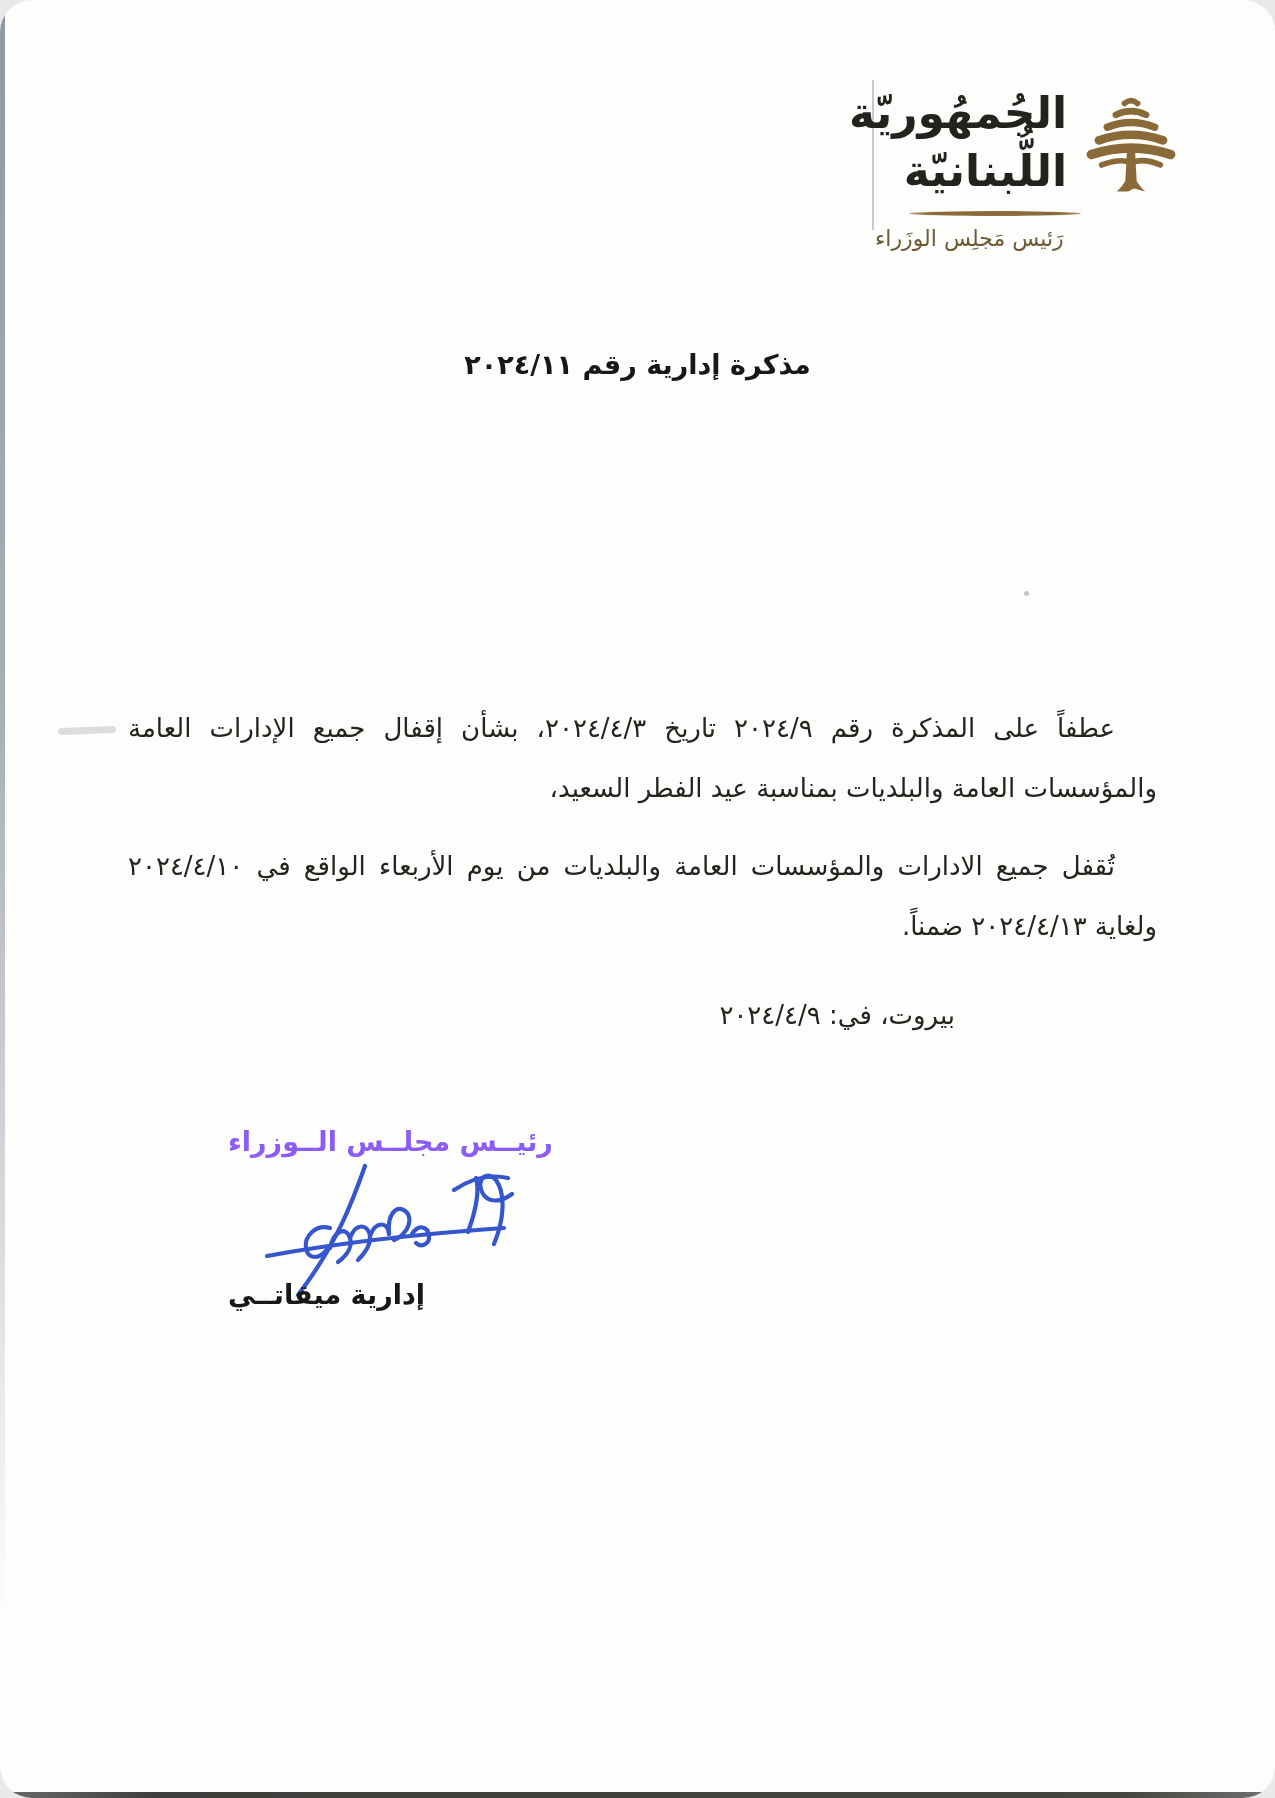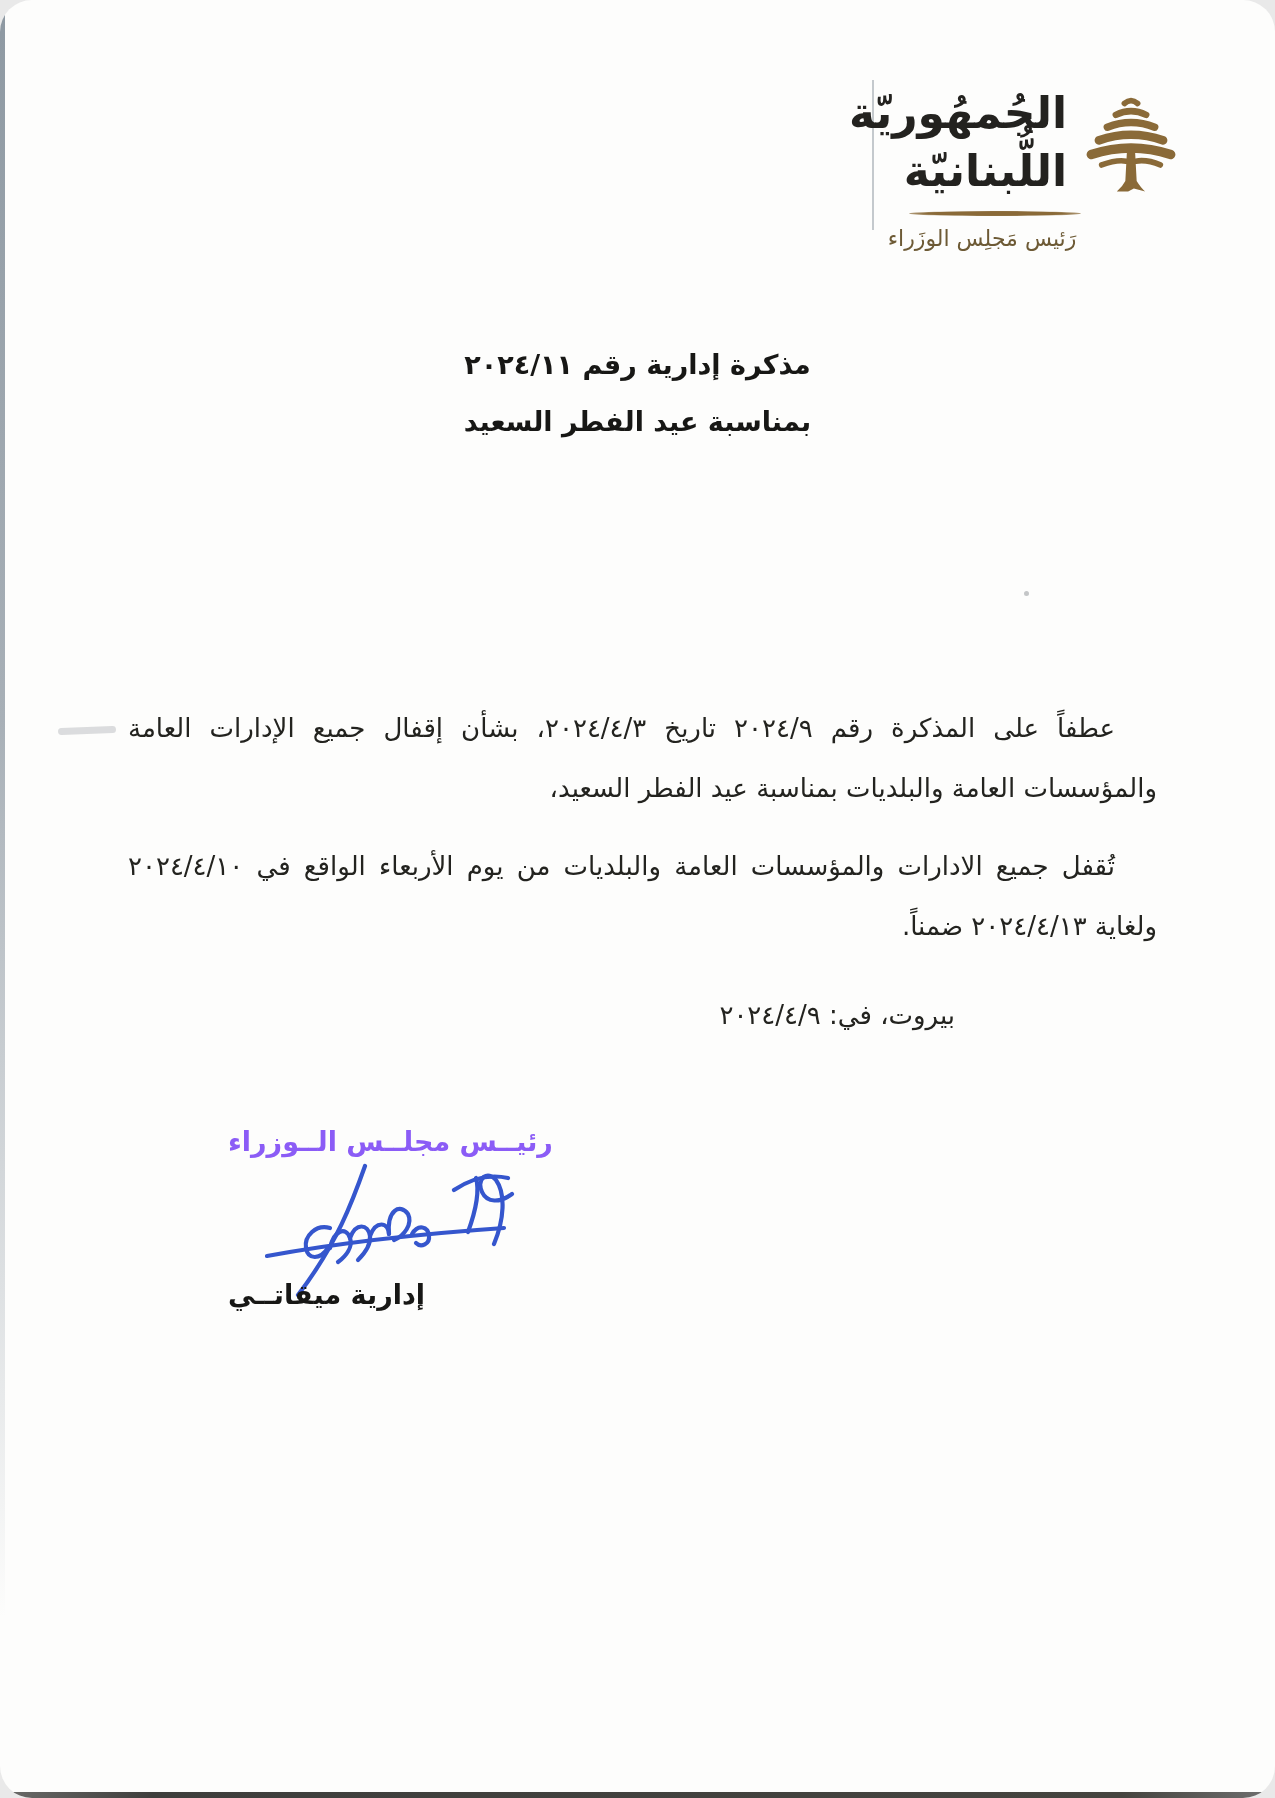--- a/index.html
+++ b/index.html
@@ -31,21 +31,21 @@
     font-size:44px; line-height:58px; color:#23221f;
   }
   .cedar { position:absolute; top:90px; right:92px; width:104px; height:114px; }
   .lh-rule {
     position:absolute; top:211px; right:194px; width:172px; height:5px;
     background:radial-gradient(ellipse at center,#8a6a38 0%,#8a6a38 55%,rgba(138,106,56,0) 100%);
     border-radius:50%;
   }
   .pm-office {
     position:absolute; top:226px; right:186px; width:214px;
-    direction:rtl; text-align:center; font-size:22px; color:#6d5a35;
+    direction:rtl; text-align:left; font-size:22px; color:#6d5a35;
   }
 
   
   .title-block {
     position:absolute; top:336px; left:0; width:100%;
     direction:rtl; text-align:center; font-weight:bold; font-size:27px;
     color:#171715;
   }
   .t-line { height:57px; line-height:57px; }
 
@@ -101,21 +101,20 @@
       <path d="M60 74 Q72 72 86 78" stroke-width="6"></path>
     </g>
     <path d="M51 58 L59 58 L61 95 Q66 103 70 106 L58 103 L52 106 L40 106 Q46 101 49 95 Z" fill="#8a6a38"></path>
   </svg>
 
   <div class="lh-rule"></div>
   <div class="pm-office">رَئيس مَجلِس الوزَراء</div>
 
   <div class="title-block">
     <div class="t-line">مذكرة إدارية رقم ٢٠٢٤/١١</div>
-    <div class="t-line">بمناسبة عيد الفطر السعيد</div>
   </div>
 
   <div class="doc-body">
     <p>عطفاً على المذكرة رقم ٢٠٢٤/٩ تاريخ ٢٠٢٤/٤/٣، بشأن إقفال جميع الإدارات العامة والمؤسسات العامة والبلديات بمناسبة عيد الفطر السعيد،</p>
     <p>تُقفل جميع الادارات والمؤسسات العامة والبلديات من يوم الأربعاء الواقع في ٢٠٢٤/٤/١٠ ولغاية ٢٠٢٤/٤/١٣ ضمناً.</p>
   </div>
 
   <div class="dateline">بيروت، في: ٢٠٢٤/٤/٩</div>
 
   <div class="sig-title">رئيــس مجلــس الــوزراء</div>

